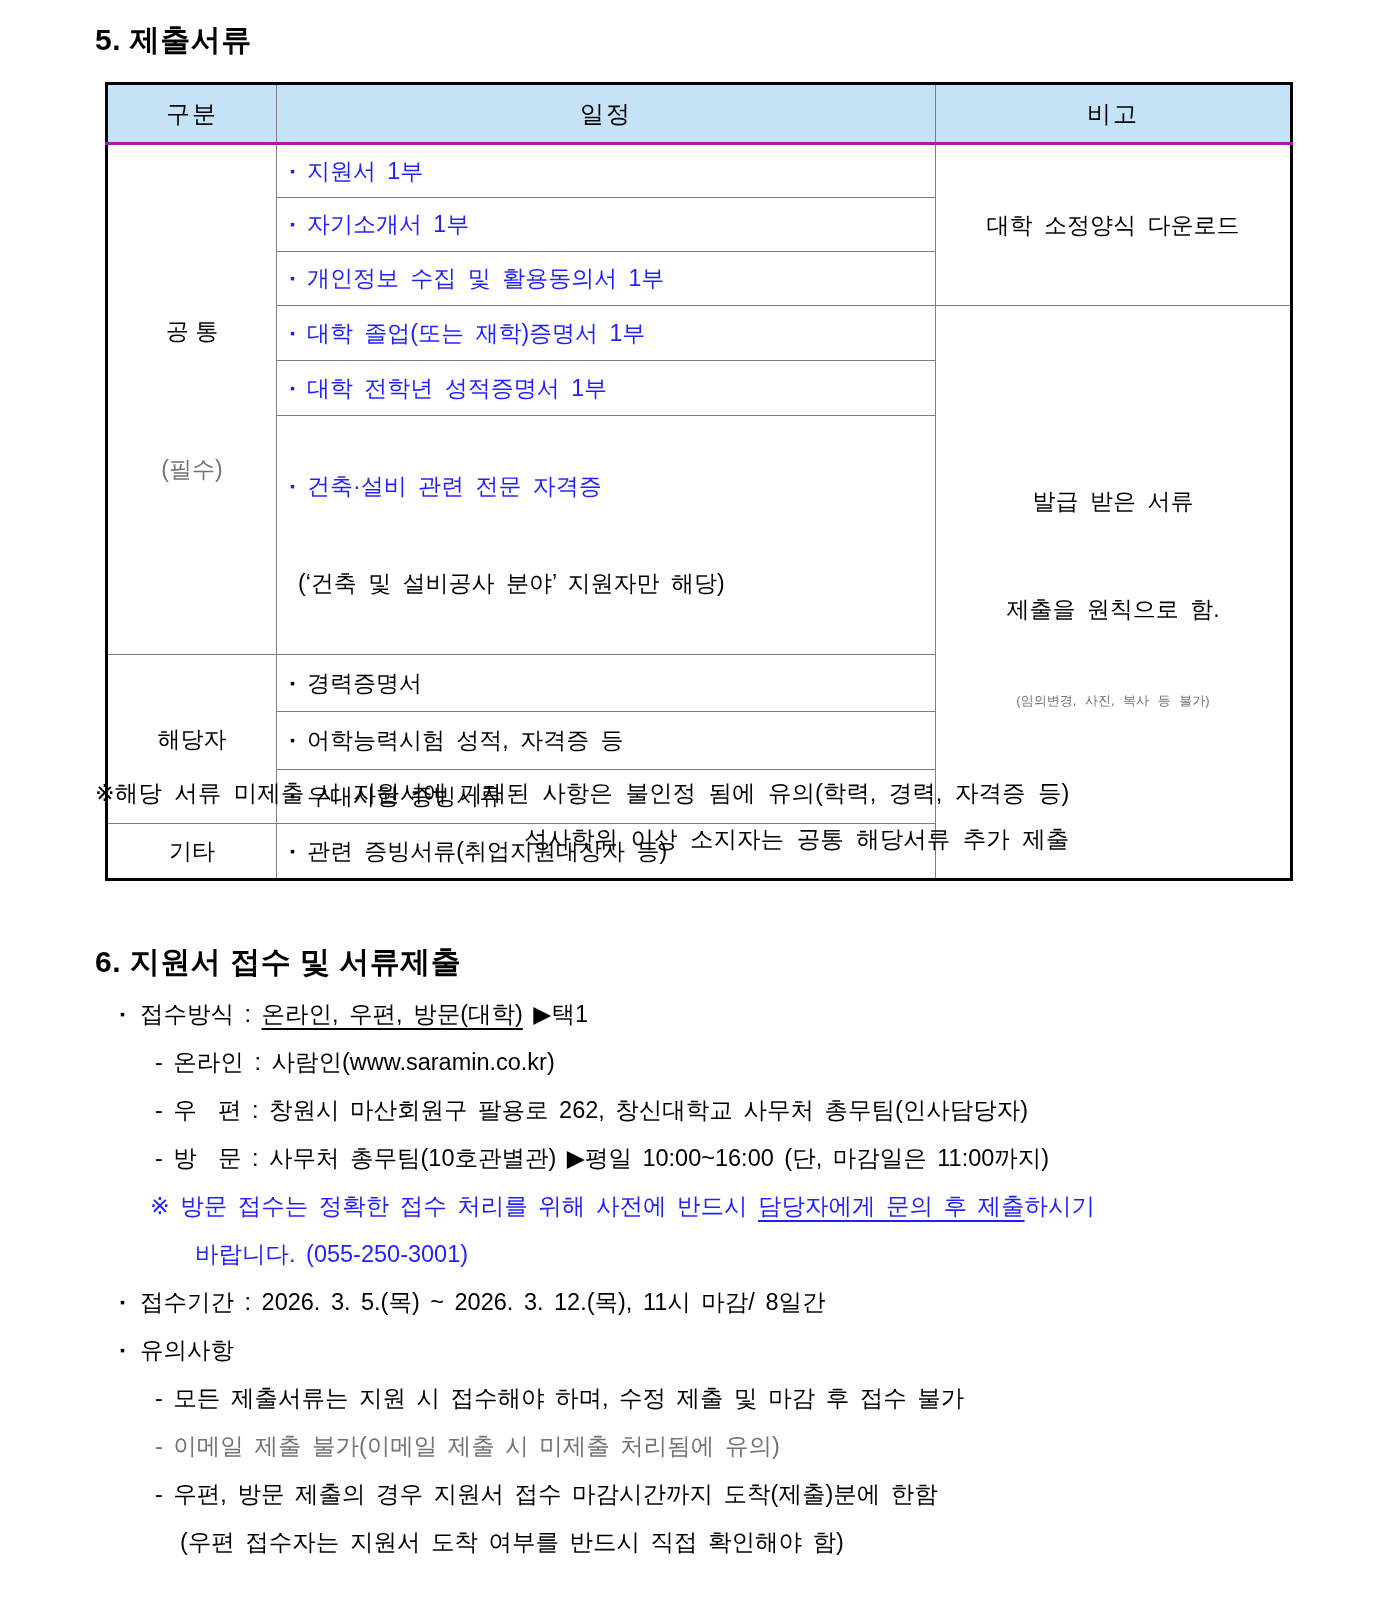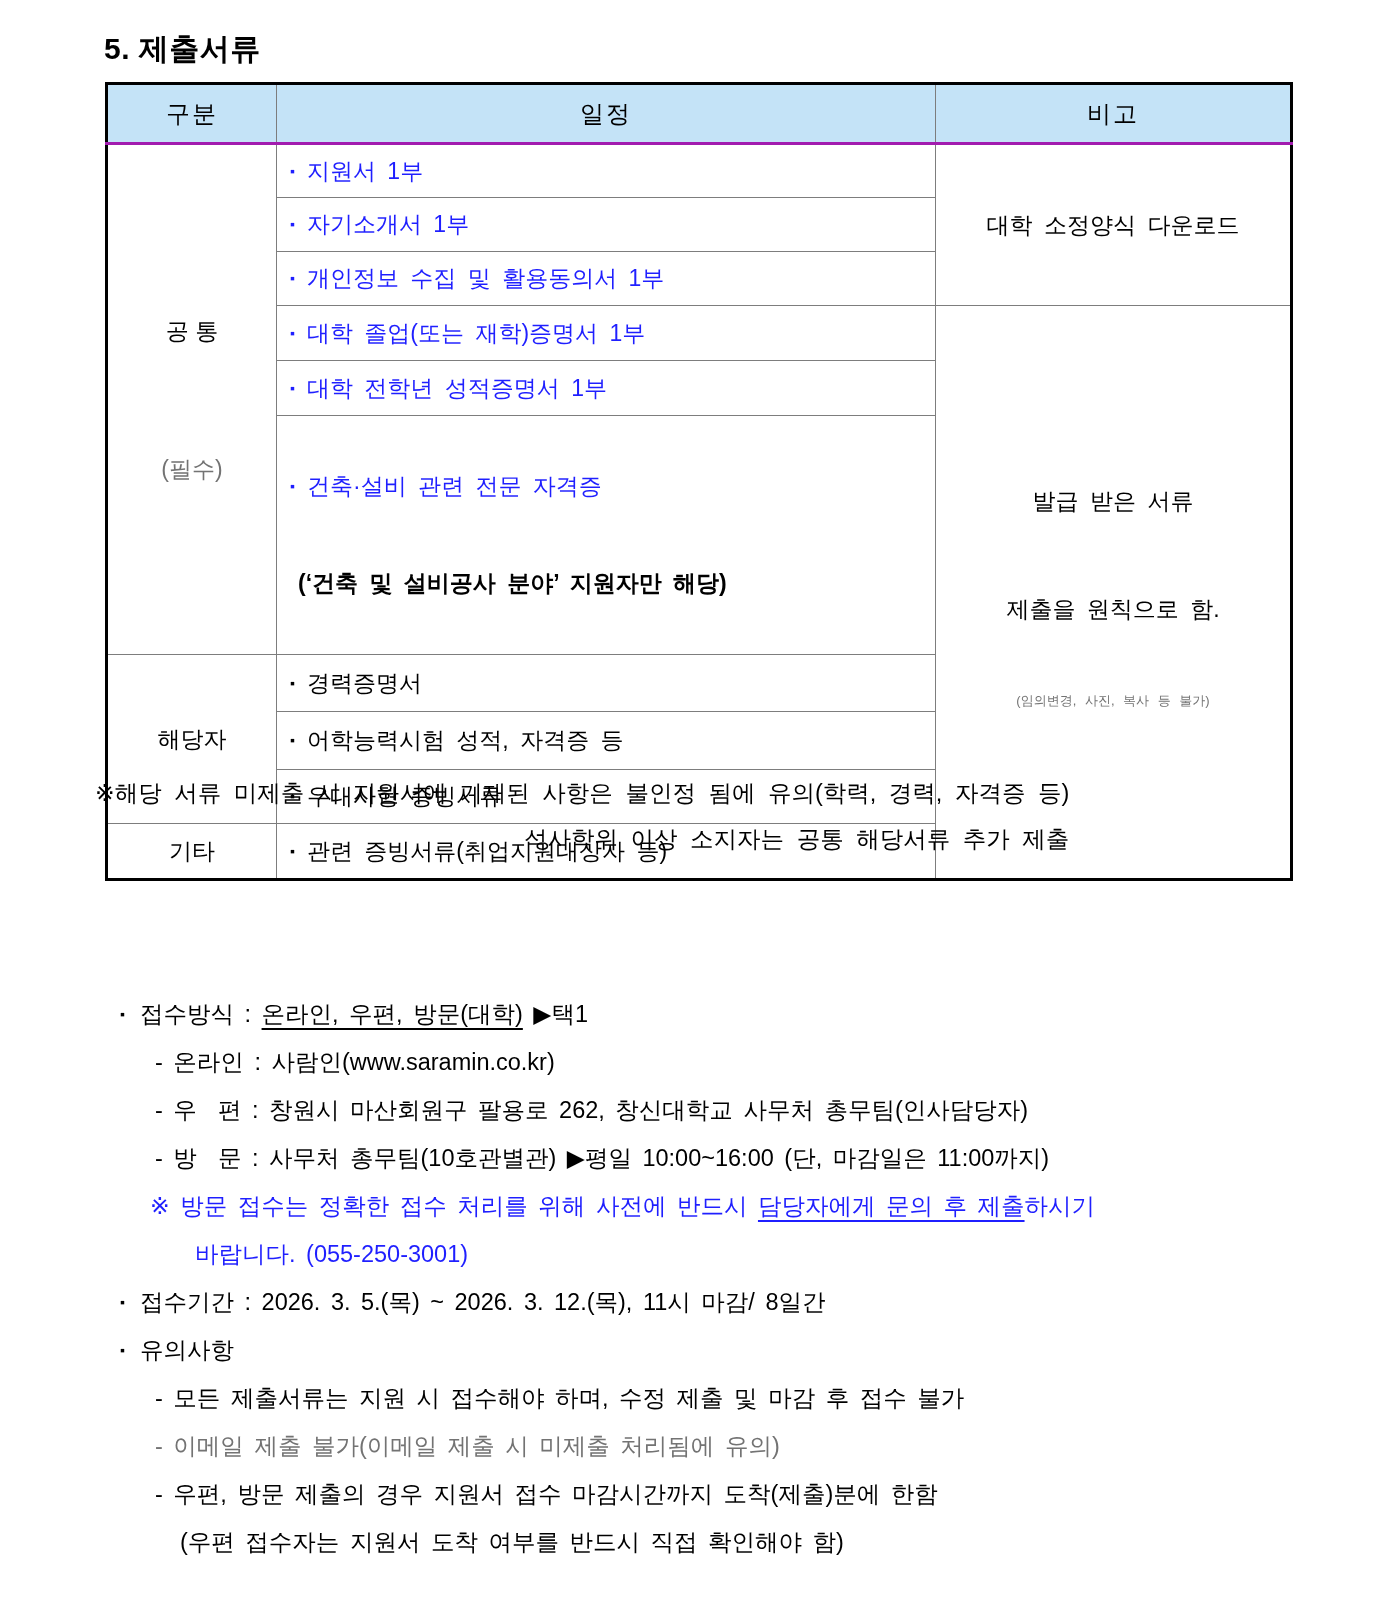--- a/index.html
+++ b/index.html
@@ -1,33 +1,33 @@
 <!DOCTYPE html>
 <html><head>
 <meta charset="utf-8">
 <style>
   html,body{margin:0;padding:0;background:#fff;}
   body{width:1400px;height:1606px;font-family:"Liberation Sans","DejaVu Sans",sans-serif;color:#000;}
   .page{position:relative;width:1400px;height:1606px;overflow:hidden;background:#fff;}
 
-  .sec-title{position:absolute;left:95px;margin:9px;font-size:30px;font-weight:bold;letter-spacing:.5px;white-space:pre-wrap;}
+  .sec-title{position:absolute;left:95px;margin:0;font-size:30px;font-weight:bold;letter-spacing:.5px;white-space:pre-wrap;}
   #sec5-title{top:20px;}
   #sec6-title{top:942px;}
 
   table.docs{position:absolute;left:105px;top:82px;border-collapse:collapse;table-layout:fixed;border:3px solid #000;}
   table.docs th, table.docs td{border:1px solid #7d7d7d;white-space:pre-wrap;}
   table.docs th{background:#c4e3f7;height:55px;font-size:24px;font-weight:normal;border-bottom:3px solid #a21caf;letter-spacing:2px;}
   table.docs td{font-size:23px;vertical-align:middle;}
   td.group{text-align:center;line-height:46px;}
   td.item{padding-left:13px;word-spacing:5px;}
   td.remark{text-align:center;word-spacing:5px;}
   .blt{font-size:14px;vertical-align:3px;margin-right:12px;}
   .blue{color:#1f1fff;}
   .red{color:#737373;}
-  .subnote{margin-top:12px;padding-left:8px;color:#000;word-spacing:5px;font-weight:bold;}
+  .subnote{margin-top:12px;padding-left:8px;color:#000;word-spacing:5px;}
   .rline{line-height:54px;}
   .rnote{font-size:13px;margin-top:2px;}
   .h54{height:54px;} .h55{height:55px;} .h116{height:116px;margin-left:15px;} .h57{height:57px;} .h58{height:58px;} .h56{height:56px;}
 
   .sec5-notes{position:absolute;left:95px;top:770px;font-size:23.5px;line-height:46px;word-spacing:6px;}
   .note-line{white-space:pre-wrap;}
   .note-line2{padding-left:25px;text-align:right;}
 
   .sec6-body{position:absolute;left:95px;top:990px;font-size:23.5px;width:1300px;}
   .line{height:48px;line-height:48px;white-space:pre-wrap;word-spacing:4px;}
@@ -106,20 +106,21 @@
         <td class="item"><span class="blt">▪</span><span>관련 증빙서류(취업지원대상자 등)</span></td>
       </tr>
     </tbody>
   </table>
 
   <div class="sec5-notes">
     <div class="note-line">※해당 서류 미제출 시 지원서에 기재된 사항은 불인정 됨에 유의(학력, 경력, 자격증 등)</div>
     <div class="note-line note-line2">석사학위 이상 소지자는 공통 해당서류 추가 제출</div>
   </div>
 
+  <h1 class="sec-title" id="sec6-title">6. 지원서 접수 및 서류제출</h1>
 
   <div class="sec6-body">
     <div class="line ind-bullet"><span class="blt6">▪</span><span>접수방식 : </span><span class="ul">온라인, 우편, 방문(대학)</span><span> ▶택1</span></div>
     <div class="line ind-dash">- 온라인 : 사람인(www.saramin.co.kr)</div>
     <div class="line ind-dash">- 우  편 : 창원시 마산회원구 팔용로 262, 창신대학교 사무처 총무팀(인사담당자)</div>
     <div class="line ind-dash">- 방  문 : 사무처 총무팀(10호관별관) ▶평일 10:00~16:00 (단, 마감일은 11:00까지)</div>
     <div class="line ind-note blue"><span>※ 방문 접수는 정확한 접수 처리를 위해 사전에 반드시 </span><span class="ul">담당자에게 문의 후 제출</span><span>하시기</span></div>
     <div class="line ind-note2 blue">바랍니다. (055-250-3001)</div>
     <div class="line ind-bullet"><span class="blt6">▪</span><span>접수기간 : 2026. 3. 5.(목) ~ 2026. 3. 12.(목), 11시 마감/ 8일간</span></div>
     <div class="line ind-bullet"><span class="blt6">▪</span><span>유의사항</span></div>

